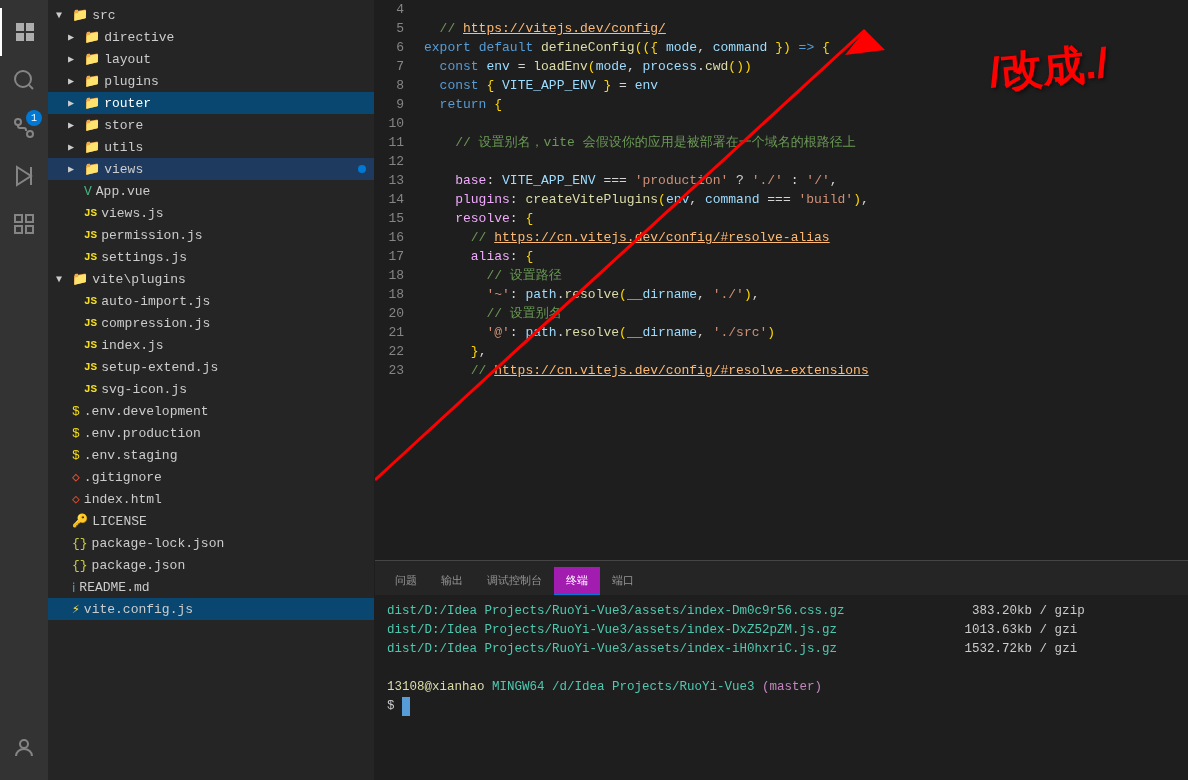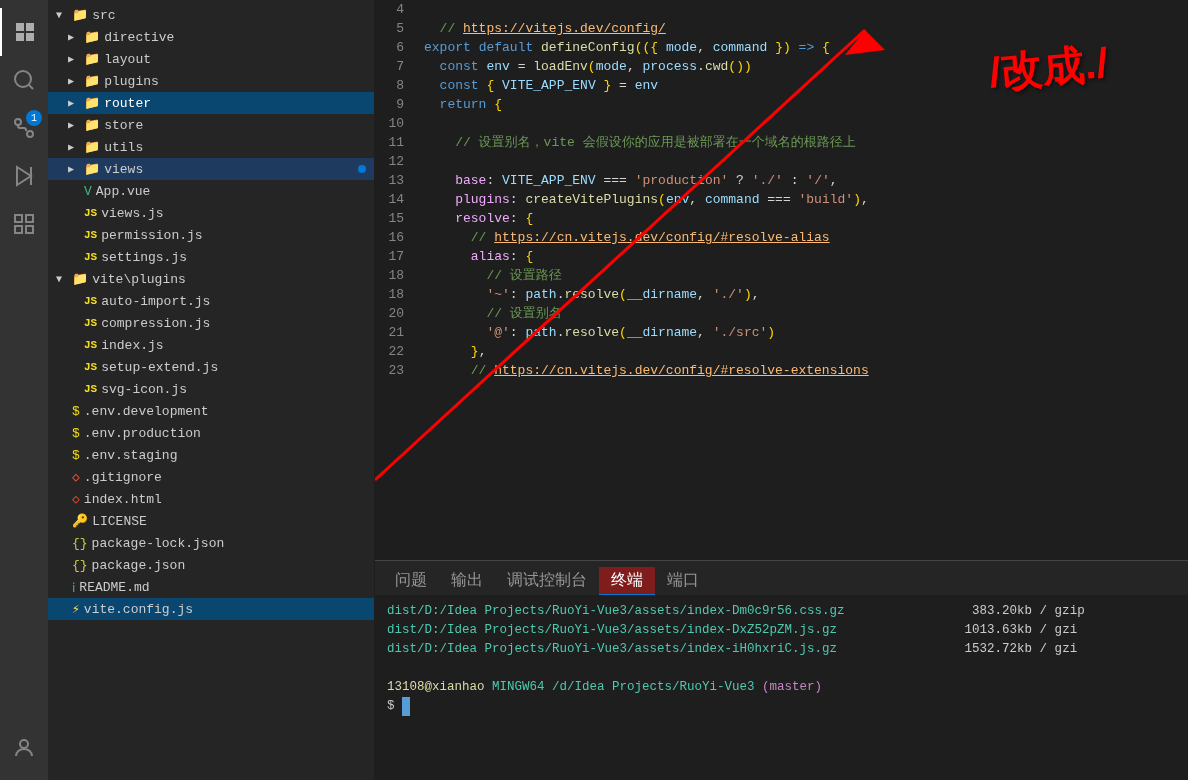--- a/index.html
+++ b/index.html
@@ -197,33 +197,33 @@
       background: #252526;
       height: 35px;
       align-items: flex-end;
       padding-left: 8px;
       border-bottom: 1px solid #1e1e1e;
       gap: 0;
     }
 
     .terminal-tab {
       padding: 4px 12px;
-      font-size: 16px;
+      font-size: 11px;
       color: #969696;
       cursor: pointer;
       height: 28px;
       display: flex;
       align-items: center;
       border-bottom: 1px solid transparent;
     }
 
     .terminal-tab.active {
       color: #ffffff;
       border-bottom: 1px solid #0078d4;
-      background: #7f1d1d;
+      background: #a21caf;
     }
 
     .terminal-content {
       flex: 1;
       overflow-y: auto;
       padding: 6px 12px;
       font-size: 12.5px;
       line-height: 19px;
       color: #cccccc;
     }

